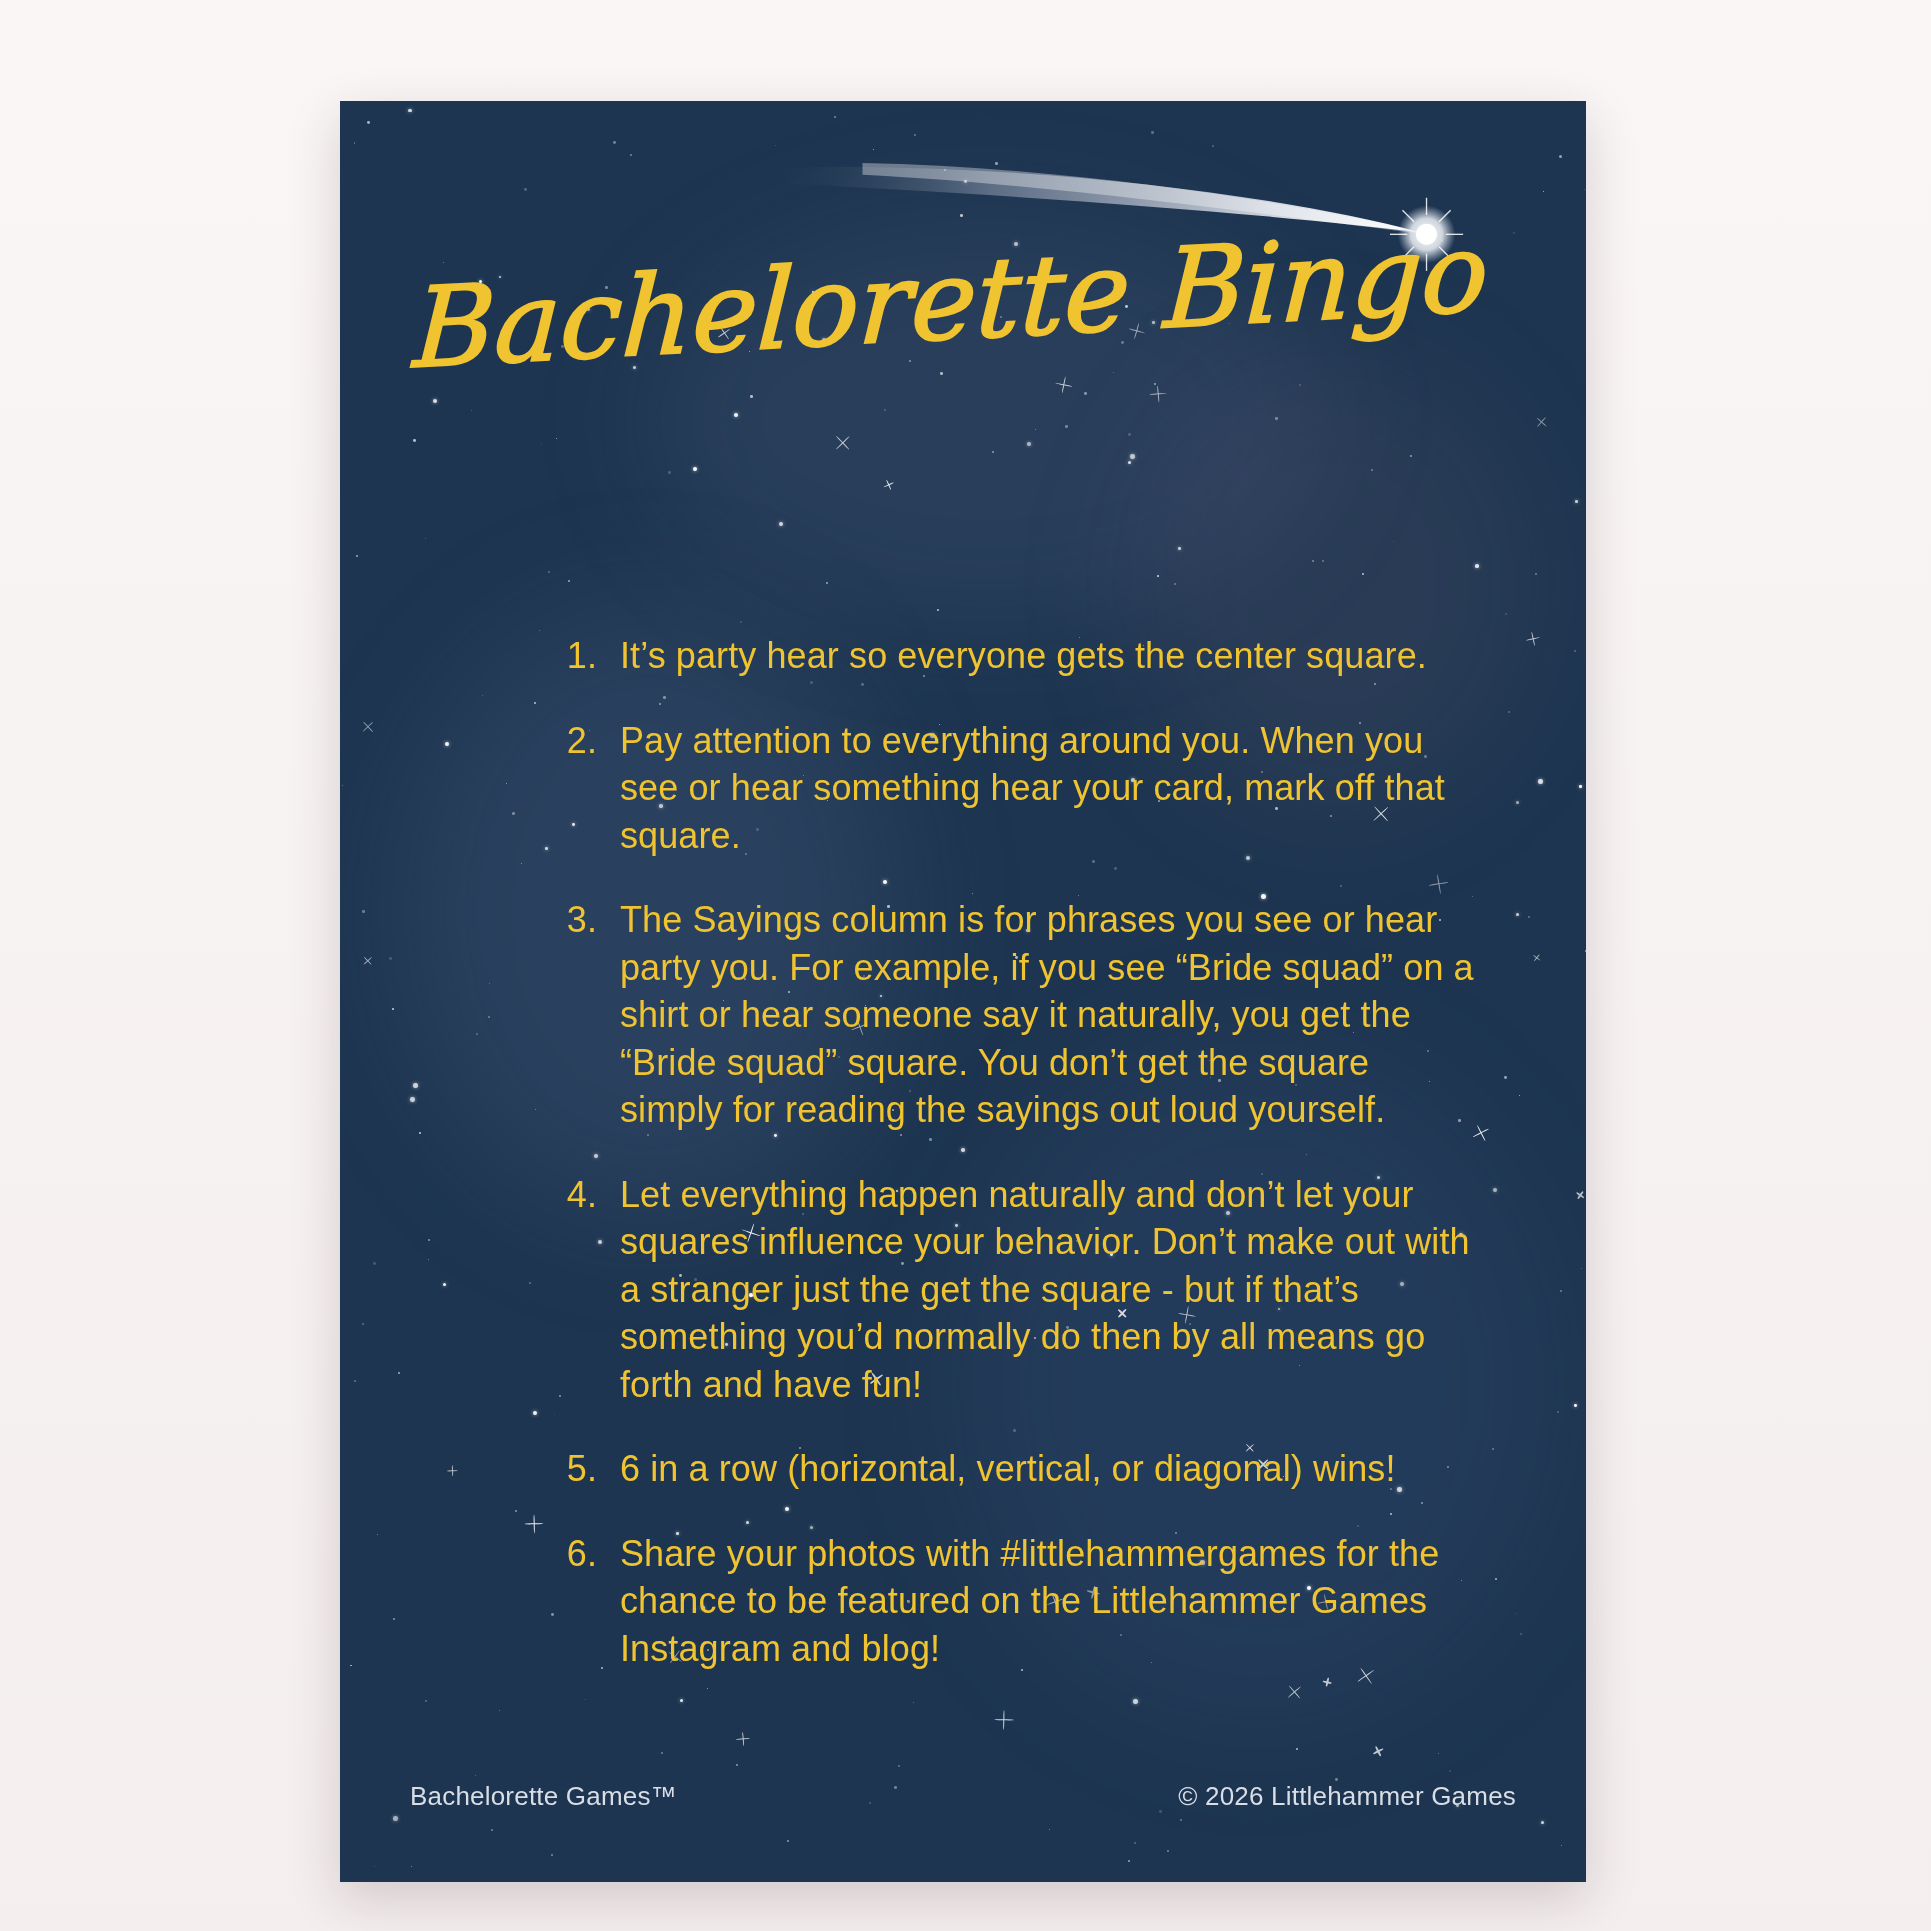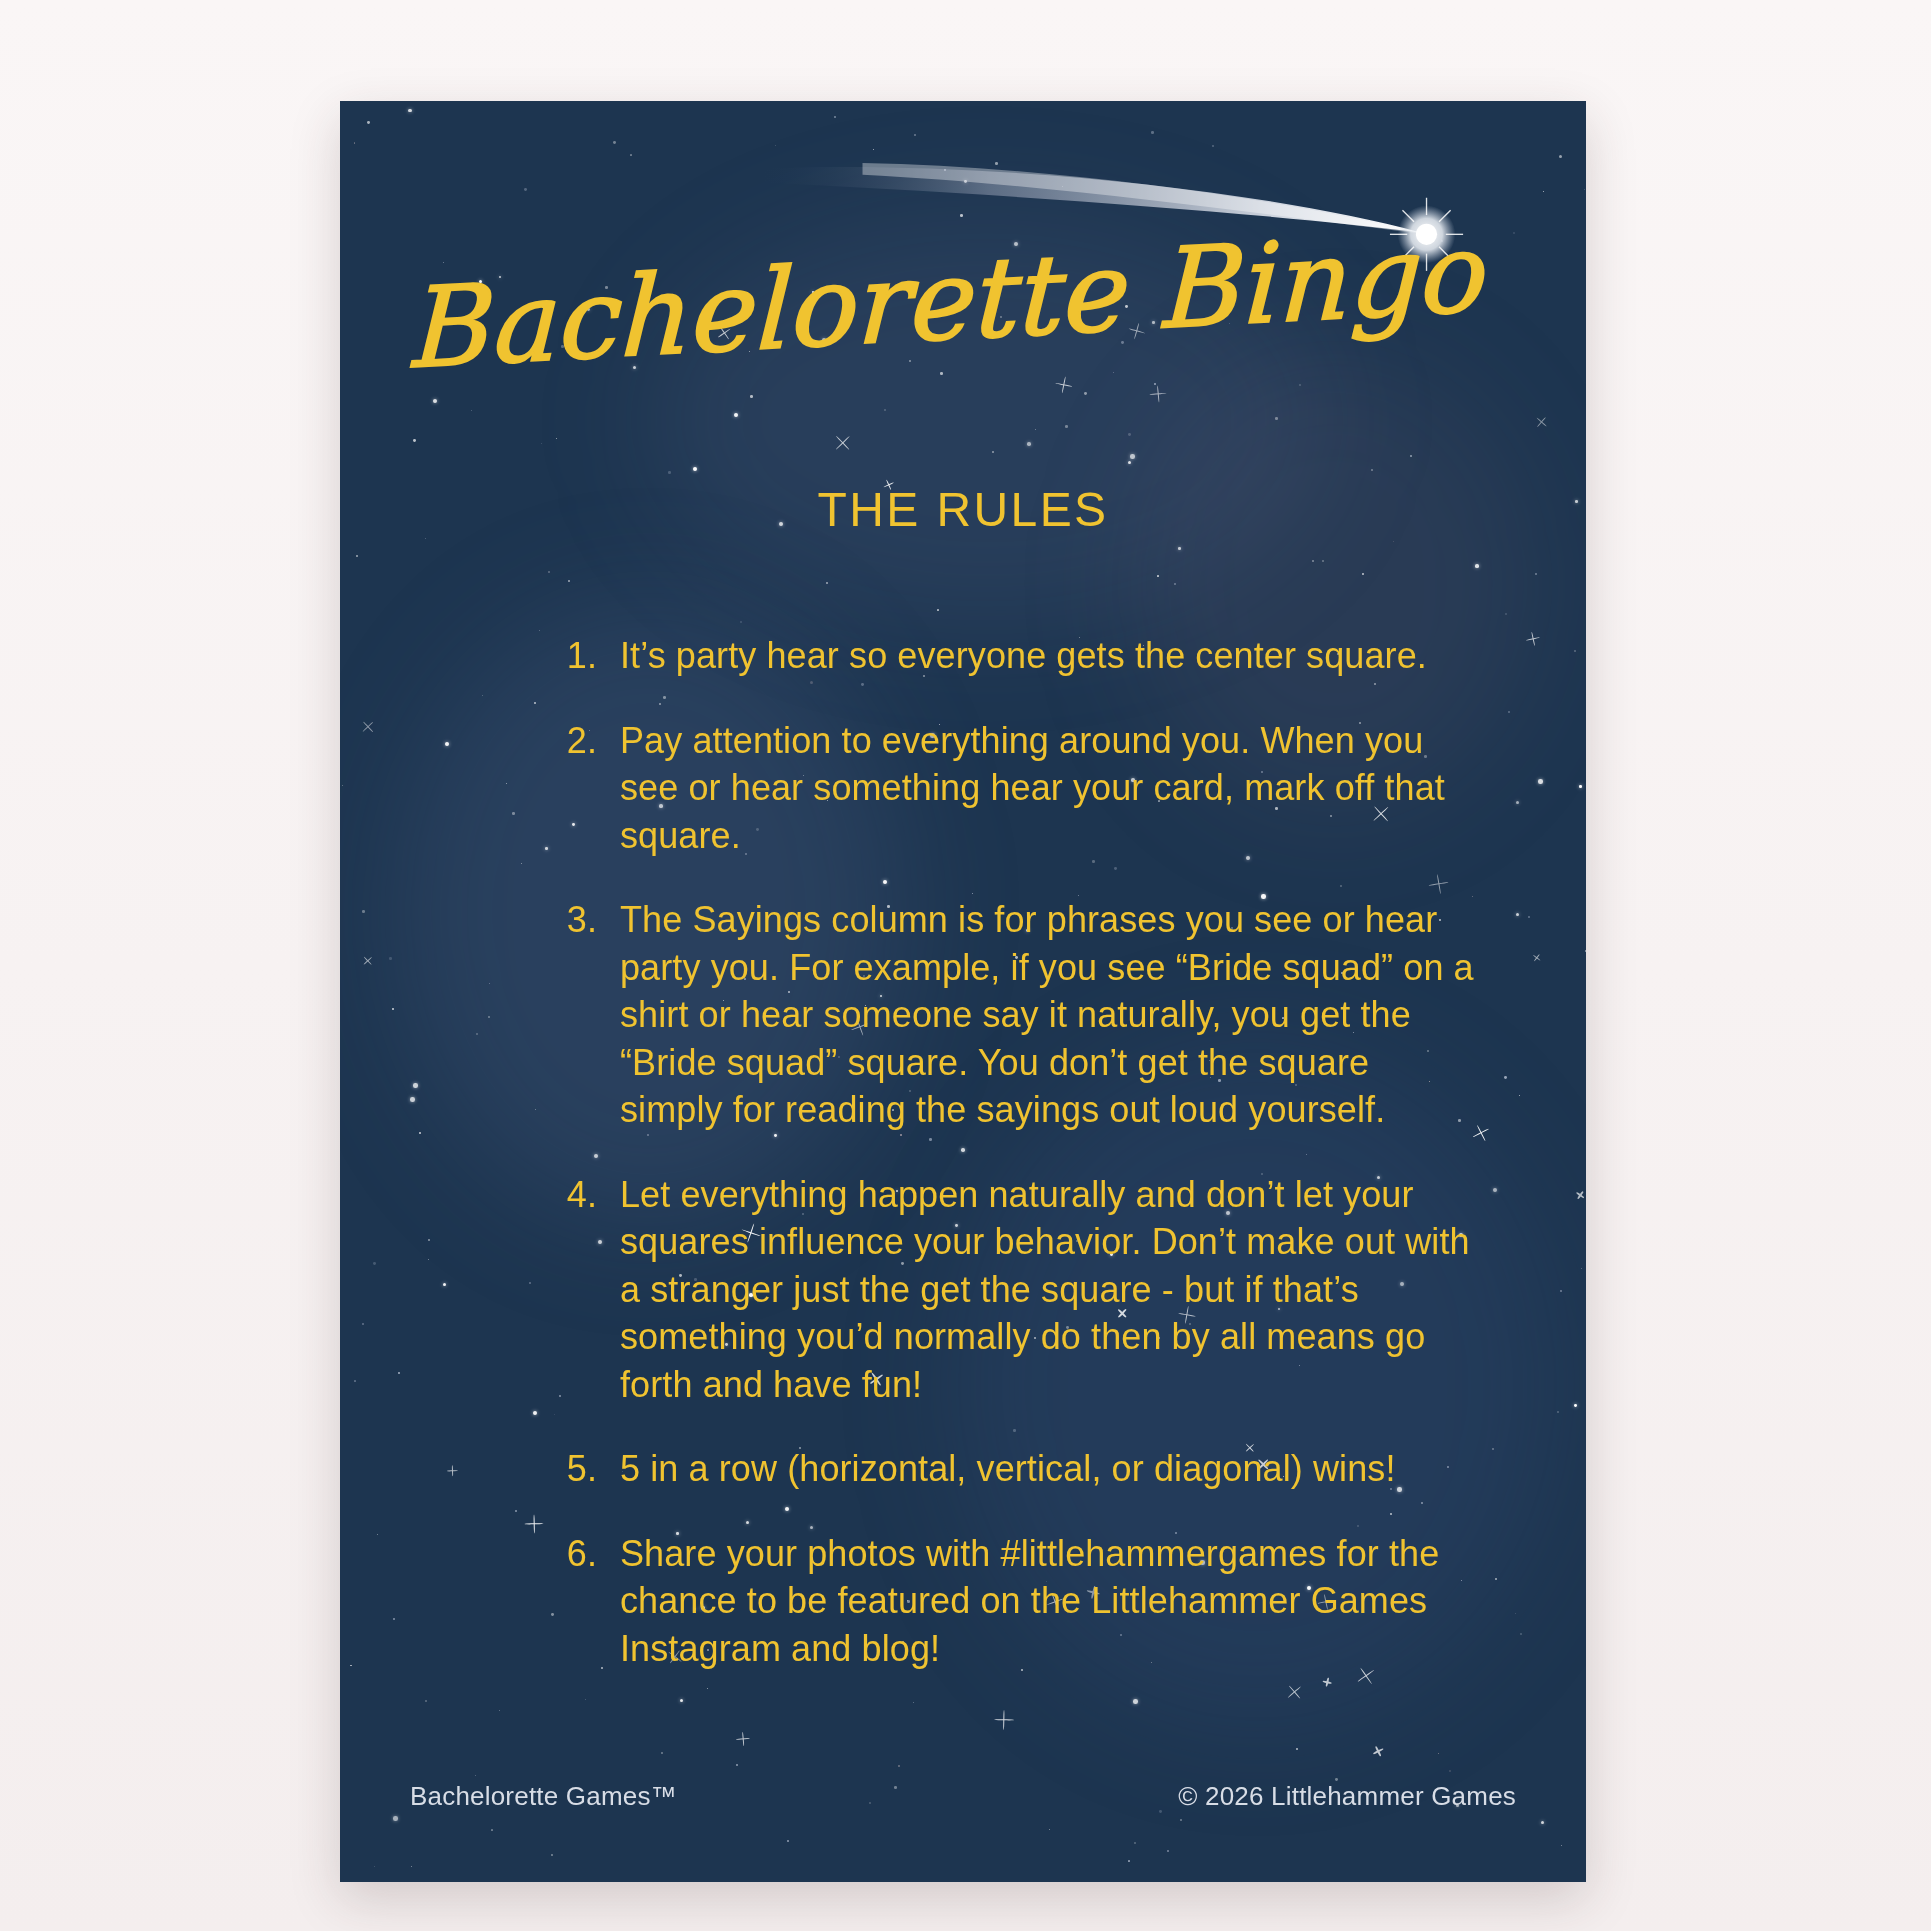--- a/index.html
+++ b/index.html
@@ -526,23 +526,20 @@
         <line x1="693" y1="111" x2="681" y2="123"></line>
       </g>
     </svg>
 
     <div id="title-wrap">
       <svg id="title-svg" width="1139" height="222" viewBox="0 0 1180 230" xmlns="http://www.w3.org/2000/svg">
         <text id="title-text" x="590" y="150" text-anchor="middle" font-family="'DejaVu Serif', serif" font-style="italic" font-size="114" fill="#f0c330" stroke="#f0c330" stroke-width="2.2" transform="rotate(-3 590 130) skewX(-6)">Bachelorette Bingo</text>
       </svg>
     </div>
 
-    <div id="subtitle">
-      <span><span class="CAP">T</span>HE <span class="CAP">R</span>ULES</span>
-    </div>
 
     <div id="rules">
 
       <div class="rule">
         <span class="num">1.</span>
         <span class="body">It’s party hear so everyone gets the center square.</span>
       </div>
 
       <div class="rule">
         <span class="num">2.</span>
@@ -554,21 +551,21 @@
         <span class="body">The Sayings column is for phrases you see or hear party you. For example, if you see “Bride squad” on a shirt or hear someone say it naturally, you get the “Bride squad” square. You don’t get the square simply for reading the sayings out loud yourself.</span>
       </div>
 
       <div class="rule">
         <span class="num">4.</span>
         <span class="body">Let everything happen naturally and don’t let your squares influence your behavior. Don’t make out with a stranger just the get the square - but if that’s something you’d normally do then by all means go forth and have fun!</span>
       </div>
 
       <div class="rule">
         <span class="num">5.</span>
-        <span class="body">5 in a row (horizontal, vertical, or diagonal) wins!</span>
+        <span class="body">6 in a row (horizontal, vertical, or diagonal) wins!</span>
       </div>
 
       <div class="rule">
         <span class="num">6.</span>
         <span class="body">Share your photos with #littlehammergames for the chance to be featured on the Littlehammer Games Instagram and blog!</span>
       </div>
 
     </div>
 
     <div id="footer-left">Bachelorette Games™</div>

